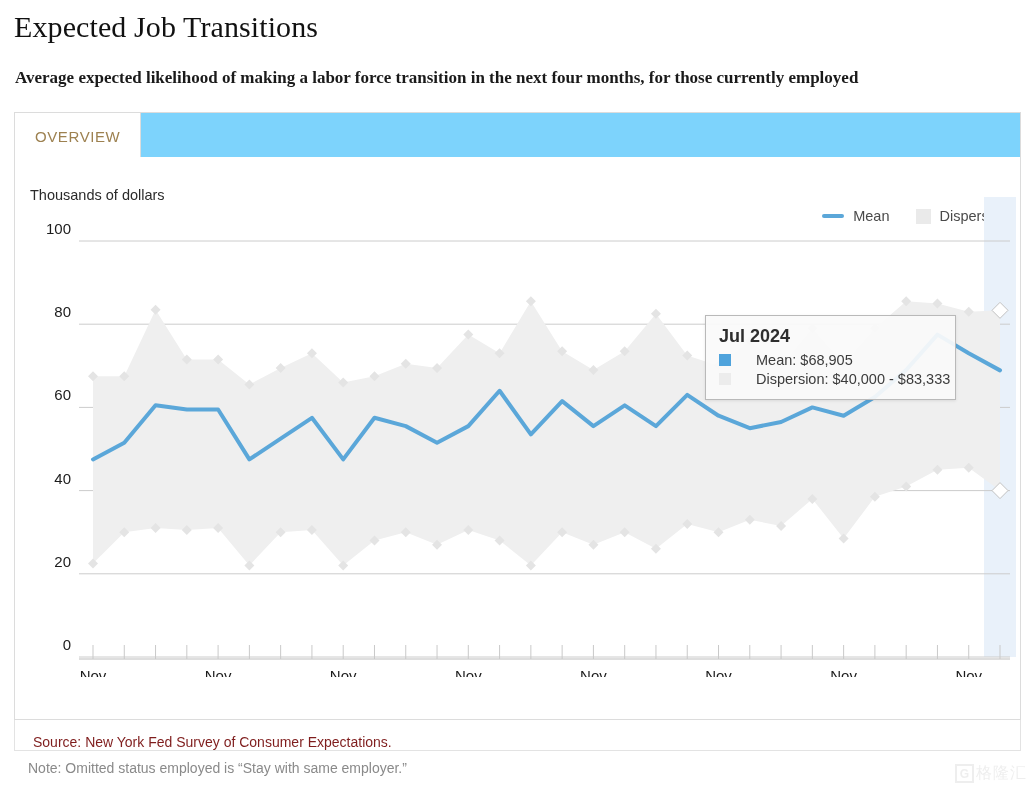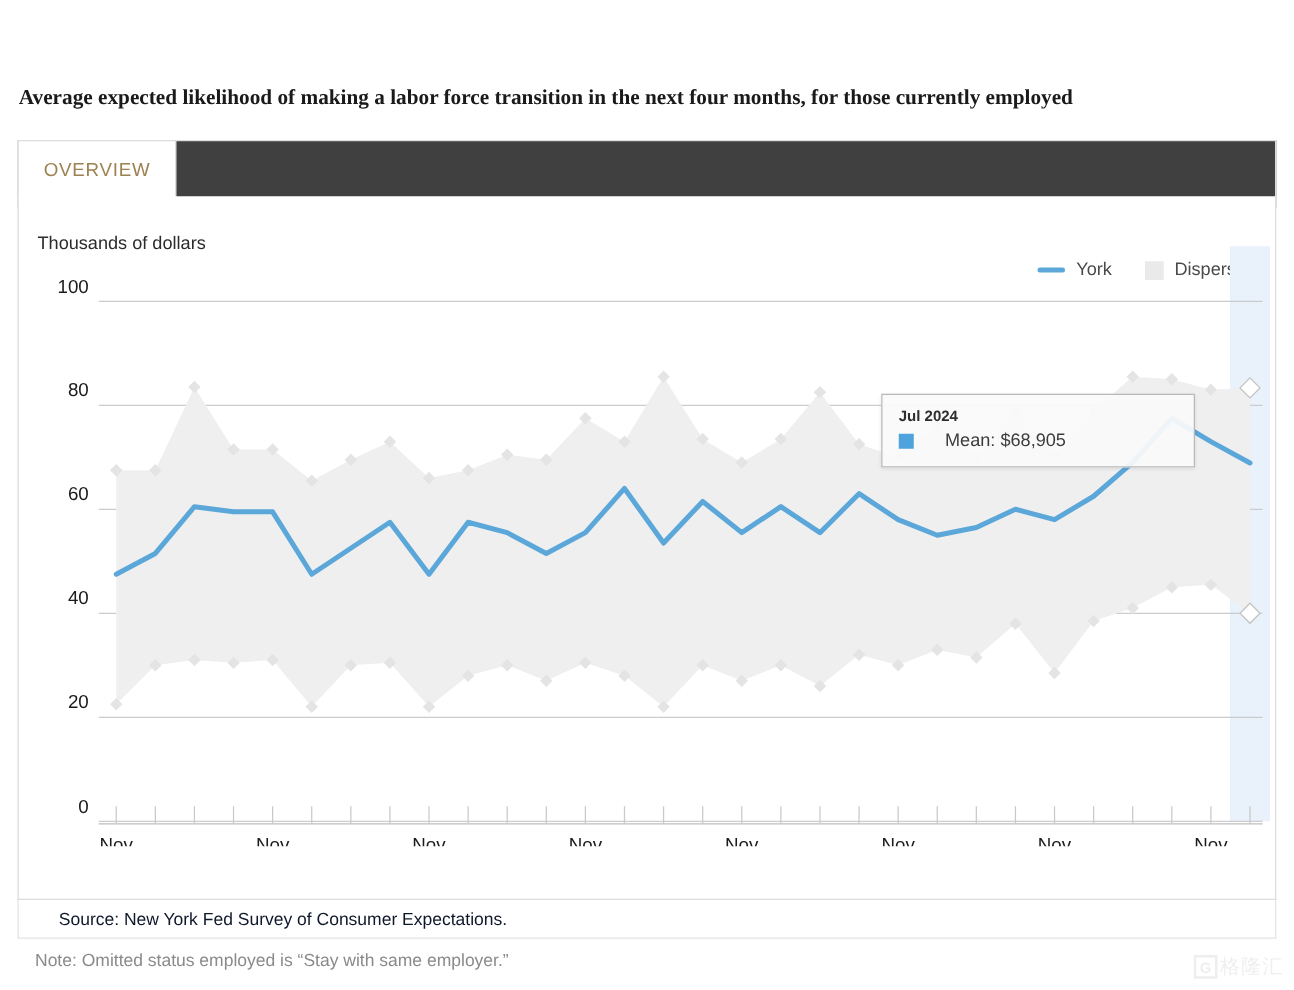--- a/index.html
+++ b/index.html
@@ -33,21 +33,21 @@
     font-size: 17px;
     font-weight: 700;
     color: #1a1a1a;
     white-space: nowrap;
   }
   
   .tabstrip {
     position: absolute;
     left: 14px; top: 112px;
     width: 1007px; height: 54px;
-    background: #404040;
+    background: #7dd3fc;
     border: 1px solid #dcdcdc;
     border-bottom: none;
   }
   .tab {
     position: absolute;
     left: -1px; top: -1px;
     height: 47px;
     padding: 0 20px;
     display: flex; align-items: center;
     font-size: 15px;
@@ -102,35 +102,35 @@
     position: absolute;
     left: 690px; top: 158px;
     width: 251px;
     padding: 10px 13px 12px 13px;
     background: rgba(250,250,250,0.93);
     border: 1px solid #b9b9b9;
     box-shadow: 0 1px 3px rgba(0,0,0,0.09);
     font-size: 14.5px;
     color: #3c3c3c;
   }
-  .tt-title { font-weight: bold; font-size: 12px; color: #2e2e2e; margin-bottom: 5px; }
+  .tt-title { font-weight: bold; font-size: 18px; color: #2e2e2e; margin-bottom: 5px; }
   .tt-row { display: flex; align-items: center; gap: 25px; margin-top: 3px; white-space: nowrap; }
   .tt-chip-mean { width: 12px; height: 12px; background: #4fa3dc; flex: 0 0 auto; }
   .tt-chip-disp { width: 12px; height: 12px; background: #ececec; flex: 0 0 auto; }
   
   .source-line {
     position: absolute;
     left: 14px; top: 720px;
     width: 1007px; height: 31px;
     border: 1px solid #e3e3e3;
     border-top: none;
-    display: flex; align-items: center;
-    padding-left: 32px;
+    display: flex; align-items: flex-end;
+    padding-left: 18px;
     font-size: 14px;
-    color: #0f172a;
+    color: #7f1d1d;
   }
   .note-line {
     position: absolute;
     left: 28px; top: 760px;
     font-size: 14px;
     color: #8a8a8a;
   }
   .watermark {
     position: absolute;
     right: 8px; bottom: 8px;
@@ -144,34 +144,35 @@
     display: flex; align-items: center; justify-content: center;
     font-family: "Liberation Sans", sans-serif;
   }
   .wm-text { color: #c9c9c9; font-size: 16px; letter-spacing: 1px; }
 </style>
 </head>
 <body>
 
 <div id="page">
 
+  <div class="page-title">Expected Job Transitions</div>
   <div class="page-subtitle">Average expected likelihood of making a labor force transition in the next four months, for those currently employed</div>
 
   <div class="tabstrip">
     <div class="tab">OVERVIEW</div>
   </div>
 
   <div class="panel">
 
     <div class="axis-unit">Thousands of dollars</div>
 
     <div class="legend">
       <div class="legend-item">
         <span class="legend-swatch-line"></span>
-        <span>York</span>
+        <span>Mean</span>
       </div>
       <div class="legend-item">
         <span class="legend-swatch-box"></span>
         <span>Dispersion</span>
       </div>
     </div>
 
     <div class="chart-wrap">
       <svg class="chart-svg" id="chart-svg" width="1007" height="520">
           <rect x="969" y="40" width="32" height="460" fill="#e9f1fa"></rect>
@@ -302,20 +303,24 @@
           <text x="1203.9310344827586" y="543" text-anchor="middle" font-family="&quot;Liberation Sans&quot;, sans-serif" font-size="15" fill="#1c1c1c">2023</text>
         </svg>
     </div>
 
     <div class="tooltip">
       <div class="tt-title">Jul 2024</div>
       <div class="tt-row">
         <span class="tt-chip-mean"></span>
         <span>Mean: $68,905</span>
       </div>
+      <div class="tt-row">
+        <span class="tt-chip-disp"></span>
+        <span>Dispersion: $40,000 - $83,333</span>
+      </div>
     </div>
 
   </div>
 
   <div class="source-line">
     <span>Source: New York Fed Survey of Consumer Expectations.</span>
   </div>
   <div class="note-line">
     <span>Note: Omitted status employed is “Stay with same employer.”</span>
   </div>

